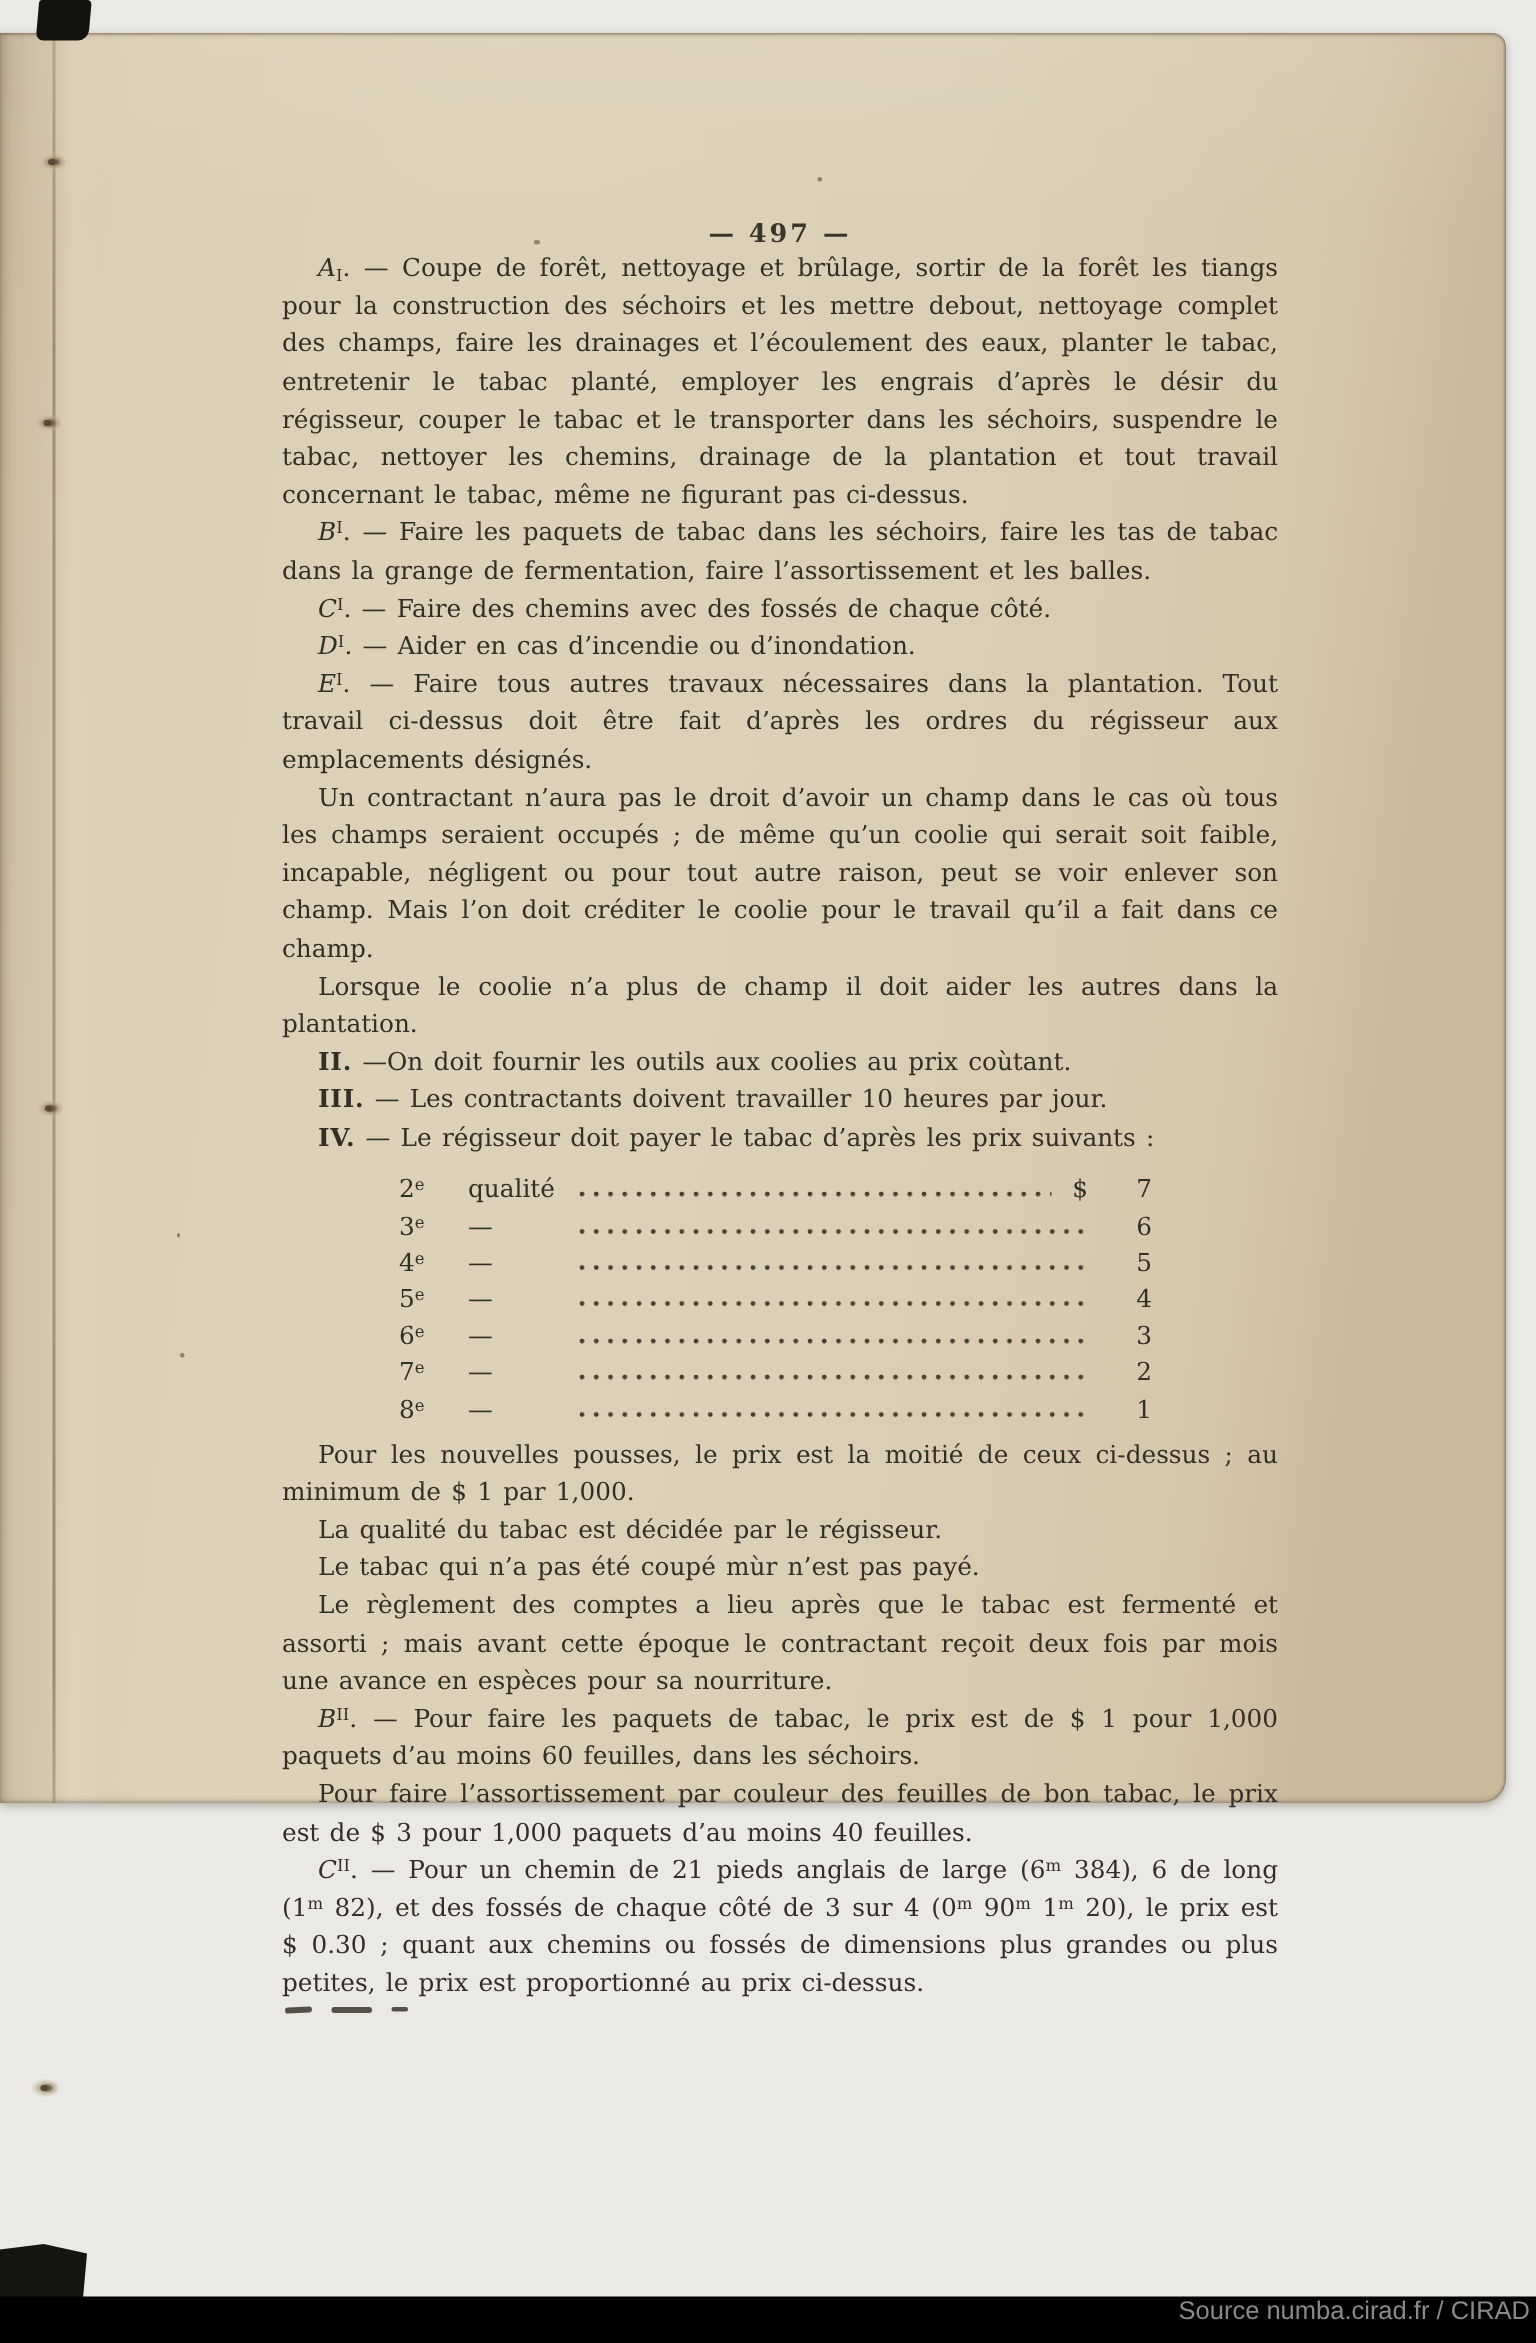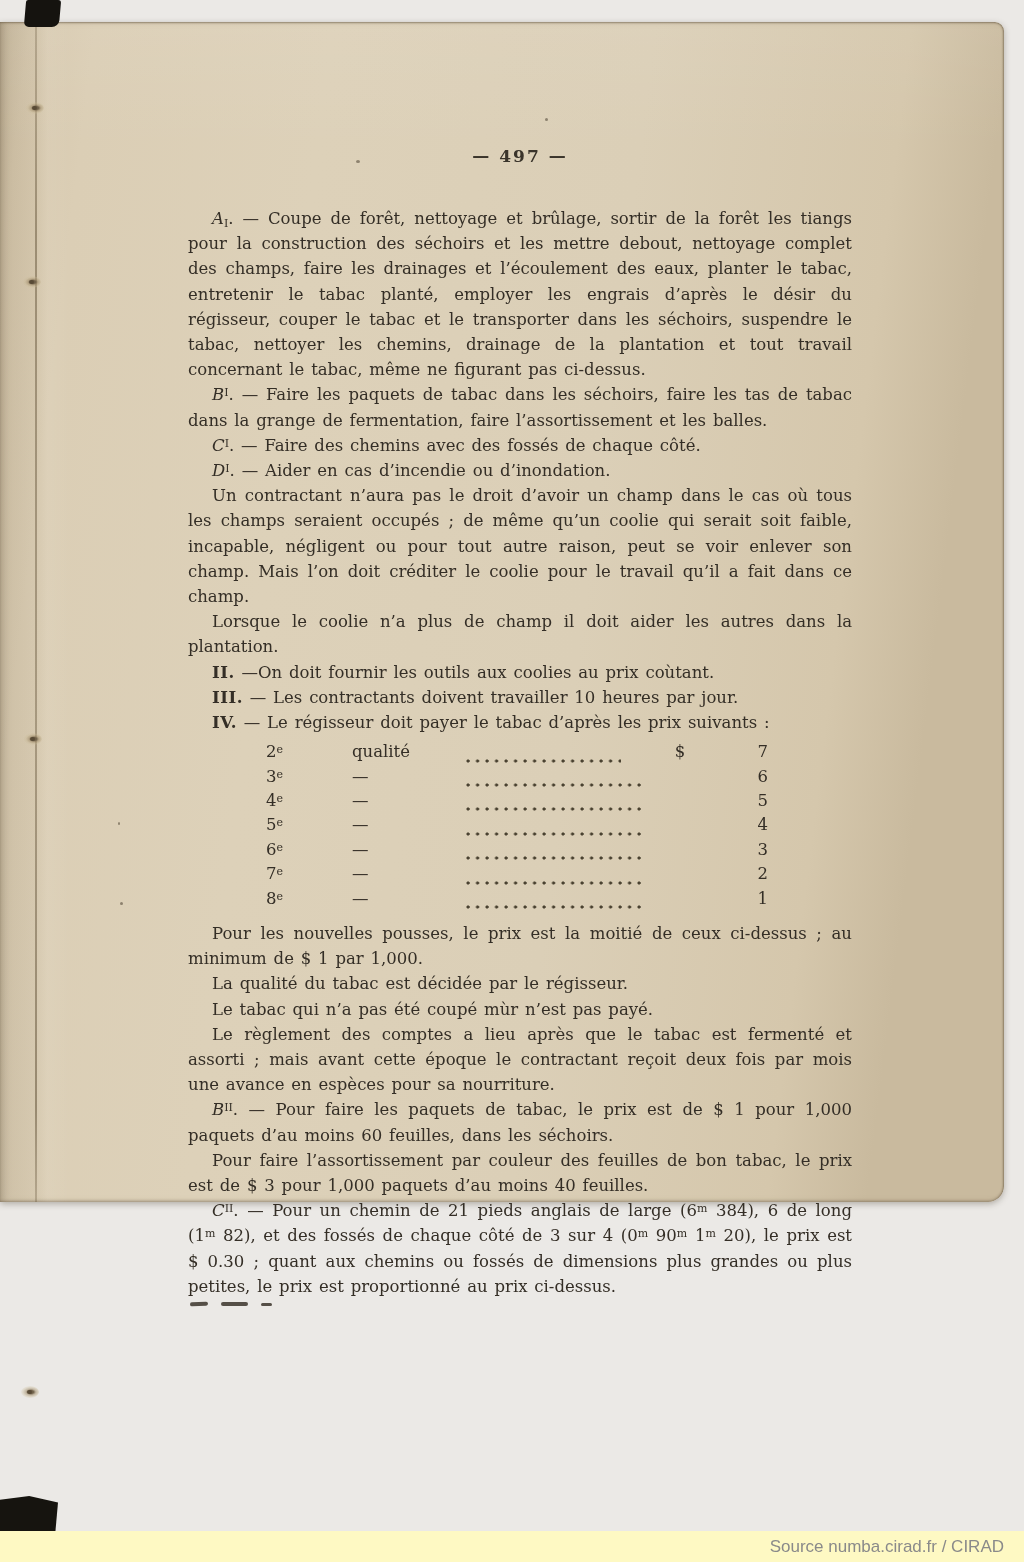--- a/index.html
+++ b/index.html
@@ -50,53 +50,53 @@
 
   
   .content {
     position:absolute; left:188px; top:0; width:664px;
     color:#342e26; font-family:"DejaVu Serif", serif;
   }
   .page-num {
     margin-top:124px; text-align:center;
     font-size:17px; font-weight:bold; letter-spacing:2px; color:#3a342b;
   }
-  .bodytext { margin-top:40px; font-size:16.5px; line-height:25.2px; text-align:justify; word-spacing:1.6px; }
+  .bodytext { font-size:16.5px; line-height:25.2px; text-align:justify; word-spacing:1.6px; }
   .bodytext p { text-indent:24px; }
   .it { font-style:italic; }
   .bd { font-weight:bold; letter-spacing:.5px; }
   sup, sub { font-size:11px; line-height:0; }
   sup { vertical-align:4.5px; }
   sub { vertical-align:-3px; }
 
   
   .price-table { margin:7px 0 8px 78px; width:502px; font-size:16.5px; }
-  .trow { display:flex; align-items:flex-start; height:24.4px;gap:40px; }
+  .trow { display:flex; align-items:flex-end; height:24.4px; }
   .ord { width:46px; }
   .lbl { width:74px; }
   .dots {
     flex:1; align-self:flex-end; height:20px; margin-right:5px;
     background-image:radial-gradient(circle at 2px 2px, #48402f 1.35px, rgba(0,0,0,0) 1.8px);
     background-size:9.5px 5px; background-repeat:repeat-x; background-position:0 12px;
   }
   .cur { width:28px; text-align:center; }
   .cur.empty { width:6px; }
   .val { width:34px; text-align:right; }
 
   
   .smudge { height:10px; margin-top:0; display:flex; gap:13px; padding-left:2px; align-items:center; }
   .smudge span { display:block; height:4px; border-radius:2px; background:#3b342a; opacity:.85; }
   .smudge span:nth-child(1){ width:18px; transform:rotate(-3deg); }
   .smudge span:nth-child(2){ width:27px; }
   .smudge span:nth-child(3){ width:11px; height:3px; }
 
   
   .footer-strip {
-    position:absolute; left:0; right:0; bottom:0; height:31px; background:#fef9c3;
-    display:flex; align-items:center; justify-content:flex-end; padding-right:20px;
+    position:absolute; left:0; right:0; bottom:0; height:31px; background:#000000;
+    display:flex; justify-content:flex-end; padding-right:4px;
     font-family:"Liberation Sans", sans-serif; font-size:17px; color:#8a8a8a;
   }
 </style>
 </head>
 <body>
 
 <div class="page">
   <div class="spine-shade"></div>
   <div class="crease"></div>
   <div class="stitch" style="left:26px; top:80px;"></div>
@@ -110,20 +110,21 @@
   <div class="speck" style="left:118px; top:800px; width:2px;"></div>
 
   <div class="content">
     <div class="page-num">— 497 —</div>
 
     <div class="bodytext">
         <p><span class="it">A</span><sub>I</sub><span>. — Coupe de forêt, nettoyage et brûlage, sortir de la forêt les tiangs pour la construction des séchoirs et les mettre debout, nettoyage complet des champs, faire les drainages et l’écoulement des eaux, planter le tabac, entretenir le tabac planté, employer les engrais d’après le désir du régisseur, couper le tabac et le transporter dans les séchoirs, suspendre le tabac, nettoyer les chemins, drainage de la plantation et tout travail concernant le tabac, même ne figurant pas ci-dessus.</span></p>
         <p><span class="it">B</span><sup>I</sup><span>. — Faire les paquets de tabac dans les séchoirs, faire les tas de tabac dans la grange de fermentation, faire l’assortissement et les balles.</span></p>
         <p><span class="it">C</span><sup>I</sup><span>. — Faire des chemins avec des fossés de chaque côté.</span></p>
         <p><span class="it">D</span><sup>I</sup><span>. — Aider en cas d’incendie ou d’inondation.</span></p>
+        <p><span class="it">E</span><sup>I</sup><span>. — Faire tous autres travaux nécessaires dans la plantation. Tout travail ci-dessus doit être fait d’après les ordres du régisseur aux emplacements désignés.</span></p>
         <p><span>Un contractant n’aura pas le droit d’avoir un champ dans le cas où tous les champs seraient occupés ; de même qu’un coolie qui serait soit faible, incapable, négligent ou pour tout autre raison, peut se voir enlever son champ. Mais l’on doit créditer le coolie pour le travail qu’il a fait dans ce champ.</span></p>
         <p><span>Lorsque le coolie n’a plus de champ il doit aider les autres dans la plantation.</span></p>
         <p><span class="bd">II.</span><span> —On doit fournir les outils aux coolies au prix coùtant.</span></p>
         <p><span class="bd">III.</span><span> — Les contractants doivent travailler 10 heures par jour.</span></p>
         <p><span class="bd">IV.</span><span> — Le régisseur doit payer le tabac d’après les prix suivants :</span></p>
       </div>
 
     <div class="price-table">
         <div class="trow">
           <span class="ord">2<sup>e</sup></span>

